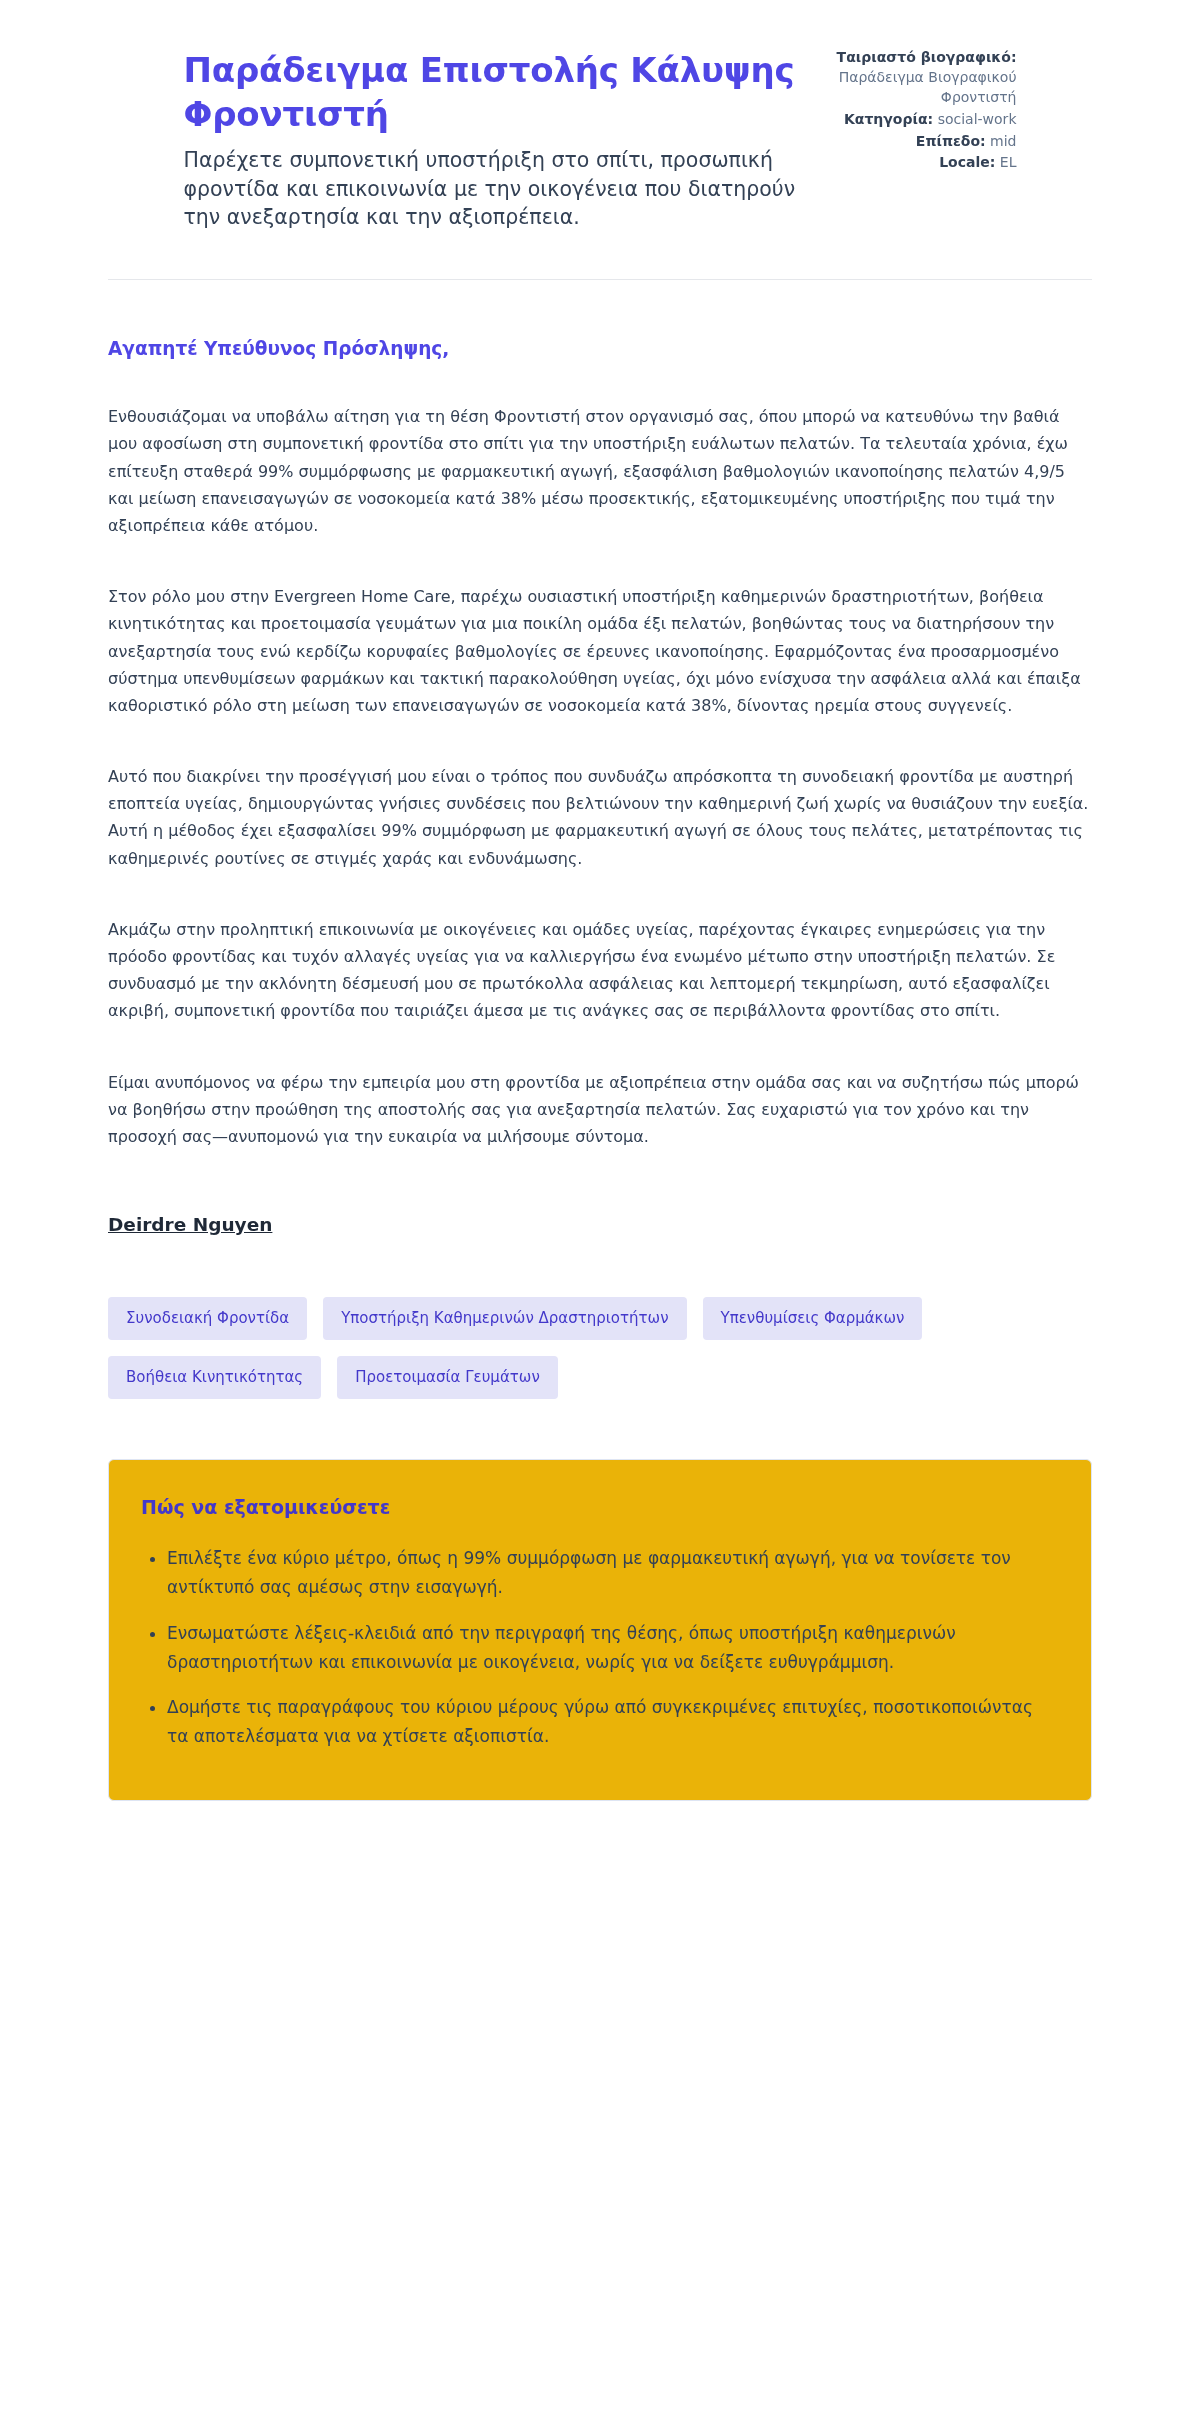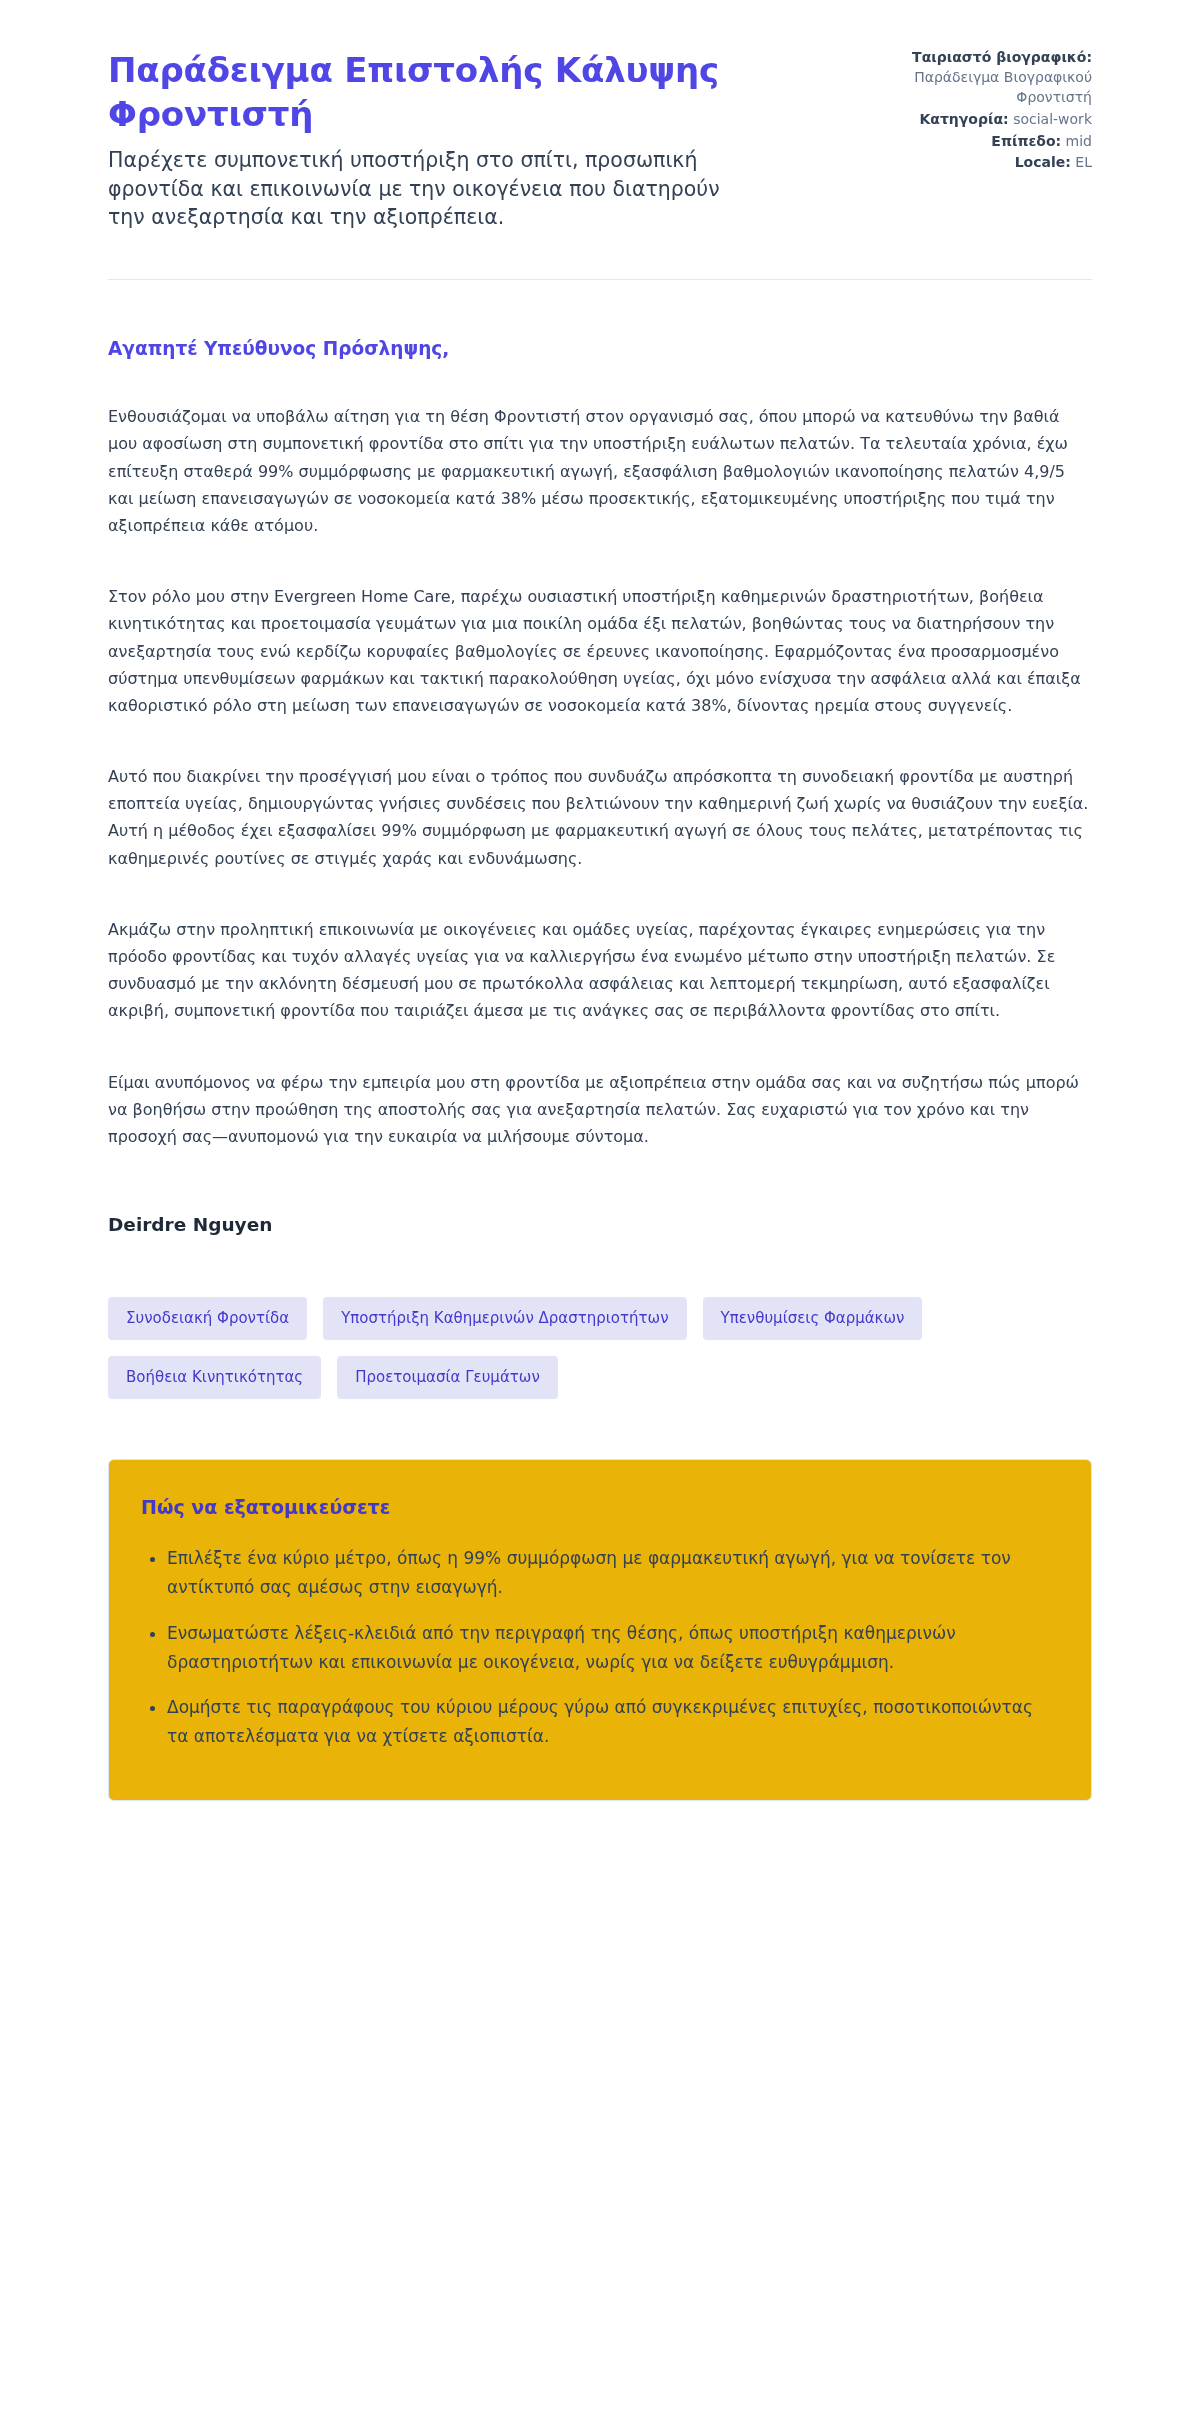--- a/index.html
+++ b/index.html
@@ -11,21 +11,21 @@
     font-family: "DejaVu Sans", "Liberation Sans", sans-serif;
     color: #334155;
   }
   .page {
     width: 984px;
     margin: 0 auto;
     padding-top: 48px;
     padding-bottom: 68px;
   }
   
-  .header { display: flex; justify-content: space-between; align-items: flex-start; }
+  .header { display: flex; justify-content: center; align-items: flex-start; }
   .header-left { max-width: 625px; }
   h1.title {
     font-size: 34px;
     line-height: 1.3;
     font-weight: bold;
     color: #4f46e5;
     letter-spacing: -0.2px;
   }
   .subtitle {
     margin-top: 10px;
@@ -62,20 +62,21 @@
     font-size: 16px;
     line-height: 1.7;
     color: #334155;
     margin-bottom: 44px;
   }
   .sig-name {
     margin-top: 64px;
     font-size: 18.5px;
     font-weight: bold;
     color: #1f2937;
+    text-decoration: underline;
   }
   .sig-role {
     margin-top: 16px;
     font-size: 18.5px;
     color: #64748b;
   }
   
   .tags {
     margin-top: 62px;
     display: flex;

